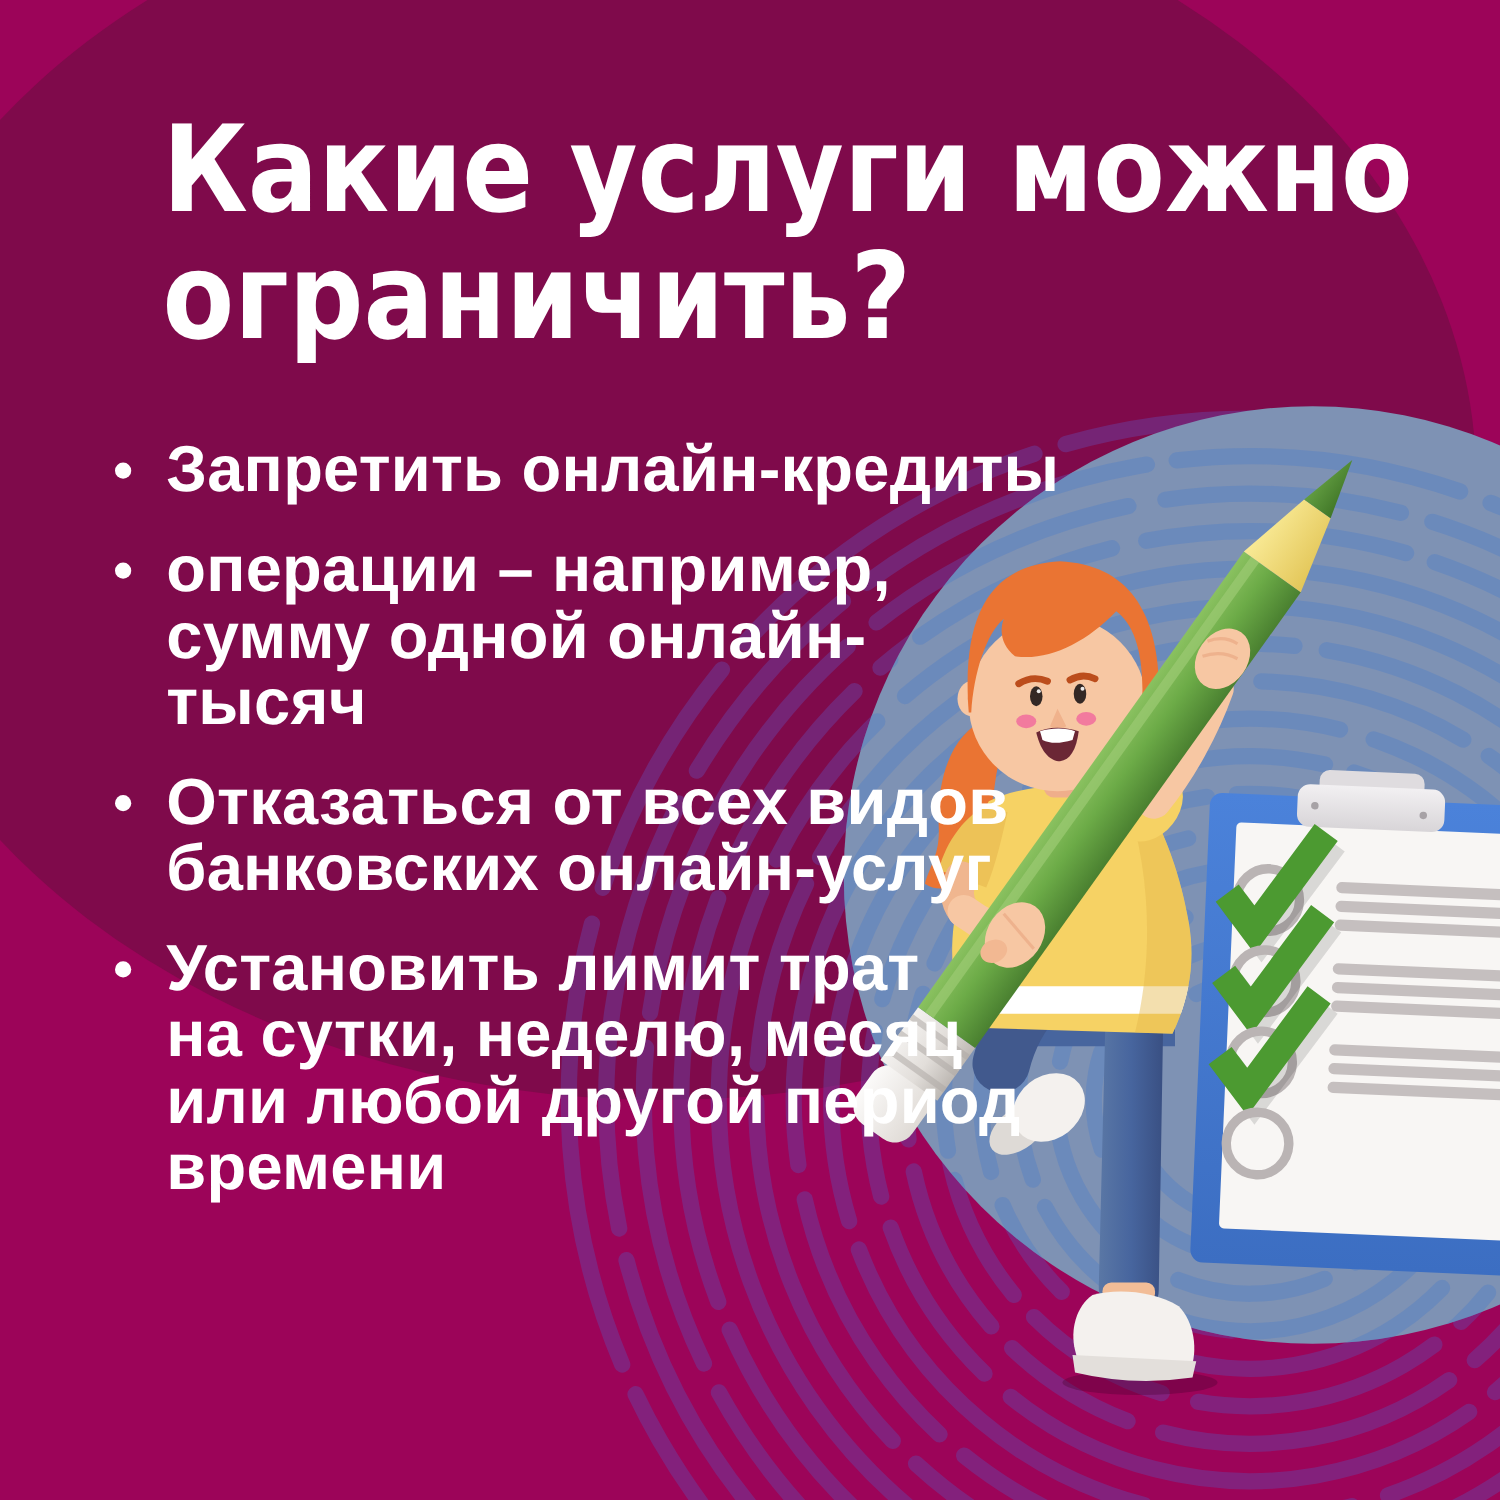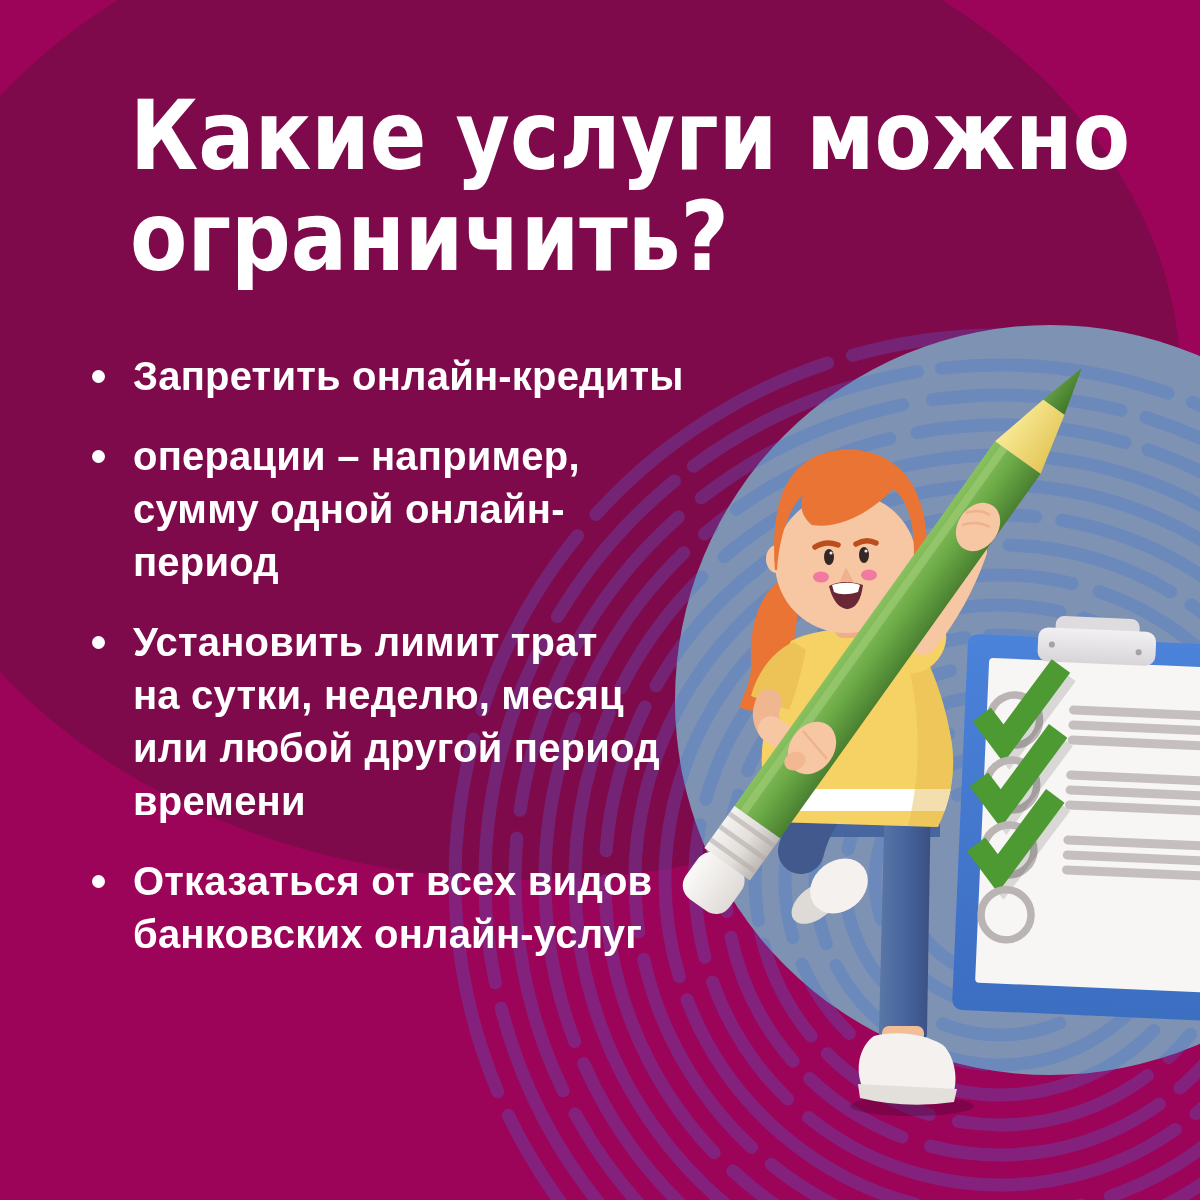--- a/index.html
+++ b/index.html
@@ -10,21 +10,21 @@
   .bg-svg{position:absolute;left:0;top:0;width:1200px;height:1200px;display:block;}
   .title{
     position:absolute;left:130px;top:86px;margin:0;color:#fff;
     font-family:"DejaVu Sans",sans-serif;font-weight:bold;
     font-size:96px;line-height:101px;letter-spacing:0;
     transform:scaleX(.87);transform-origin:left top;white-space:nowrap;
   }
   .title .tline{display:block;}
   .list{
     position:absolute;left:92px;top:350px;width:640px;color:#fff;
-    font-weight:bold;font-size:40px;line-height:53px;letter-spacing:.2px;
+    font-weight:bold;font-size:52px;line-height:53px;letter-spacing:.2px;
   }
   .item{display:flex;align-items:flex-start;margin-bottom:27px;}
   .dot{
     flex:0 0 13px;width:13px;height:13px;border-radius:50%;
     background:#fff;margin-top:20px;margin-right:28px;
   }
   .lines div{white-space:nowrap;}
 </style>
 </head>
 <body>
@@ -236,36 +236,36 @@
       <div class="lines">
         <div>Запретить онлайн-кредиты</div>
       </div>
     </div>
 
     <div class="item">
       <span class="dot"></span>
       <div class="lines">
         <div>операции – например,</div>
         <div>сумму одной онлайн-</div>
-        <div>период</div>
+        <div>тысяч</div>
+      </div>
+    </div>
+
+    <div class="item">
+      <span class="dot"></span>
+      <div class="lines">
+        <div>Отказаться от всех видов</div>
+        <div>банковских онлайн-услуг</div>
       </div>
     </div>
 
     <div class="item">
       <span class="dot"></span>
       <div class="lines">
         <div>Установить лимит трат</div>
         <div>на сутки, неделю, месяц</div>
         <div>или любой другой период</div>
         <div>времени</div>
       </div>
     </div>
 
-    <div class="item">
-      <span class="dot"></span>
-      <div class="lines">
-        <div>Отказаться от всех видов</div>
-        <div>банковских онлайн-услуг</div>
-      </div>
-    </div>
-
   </div>
 </div>
 
 </body></html>

